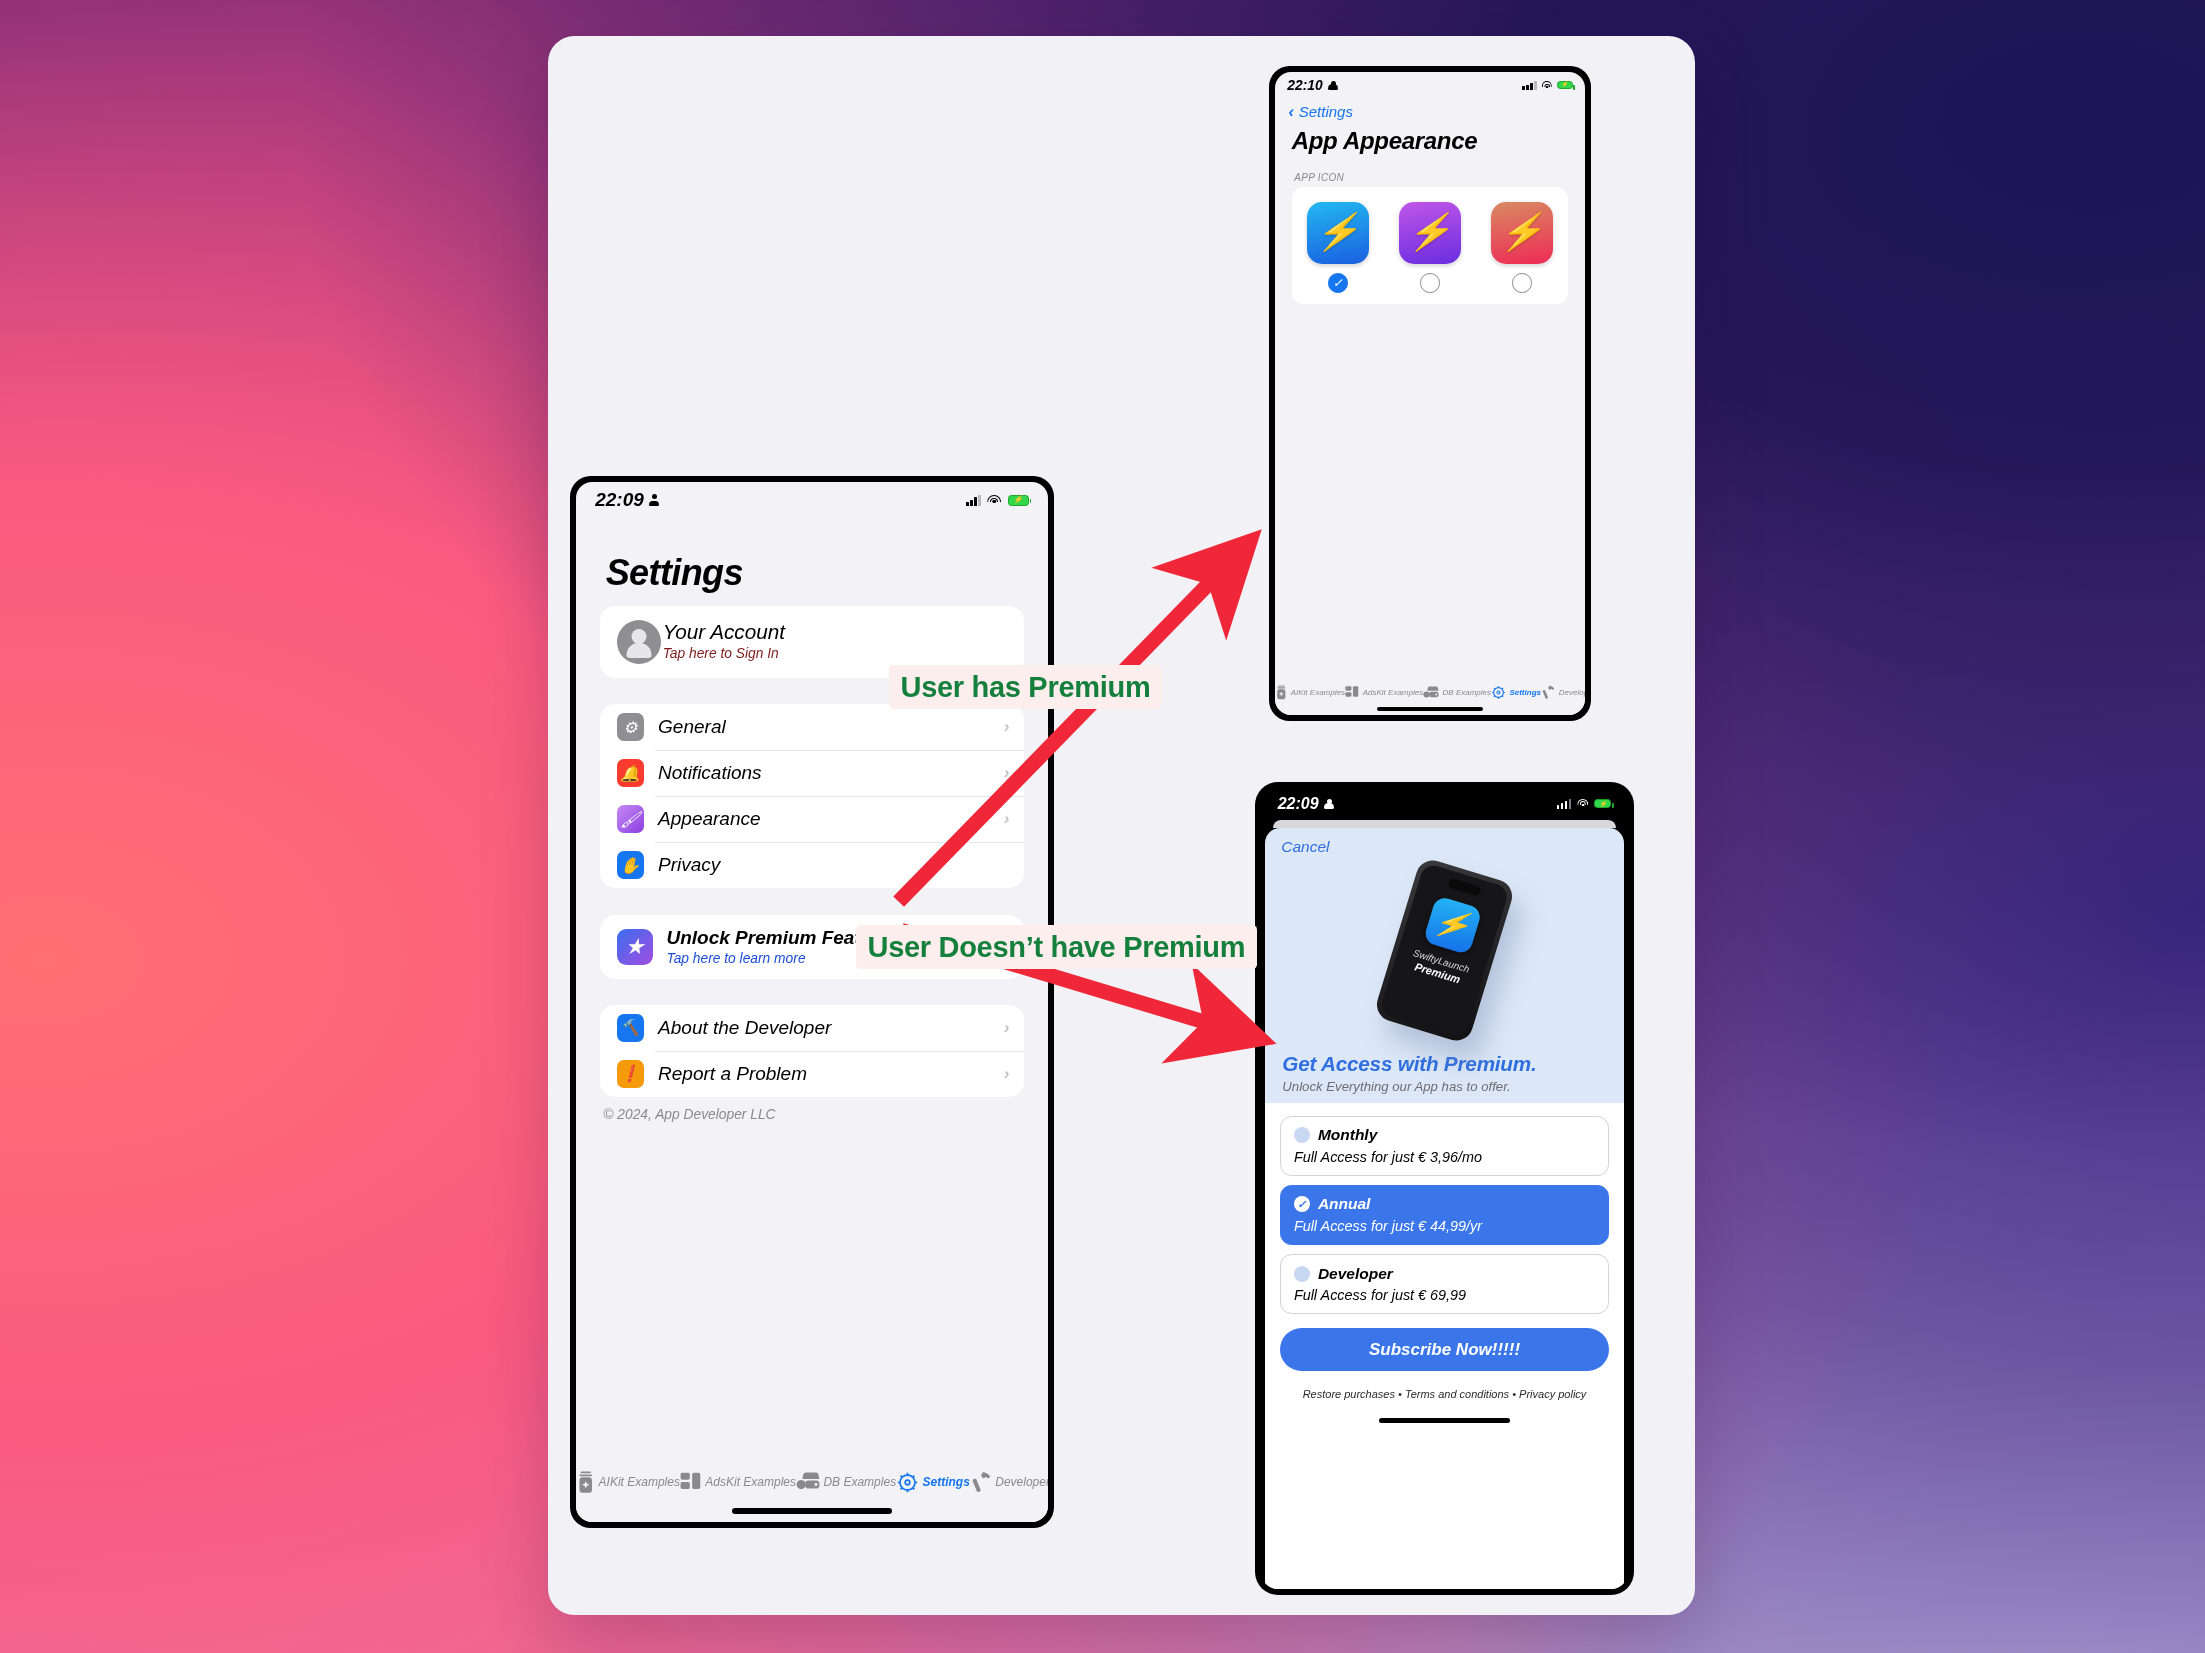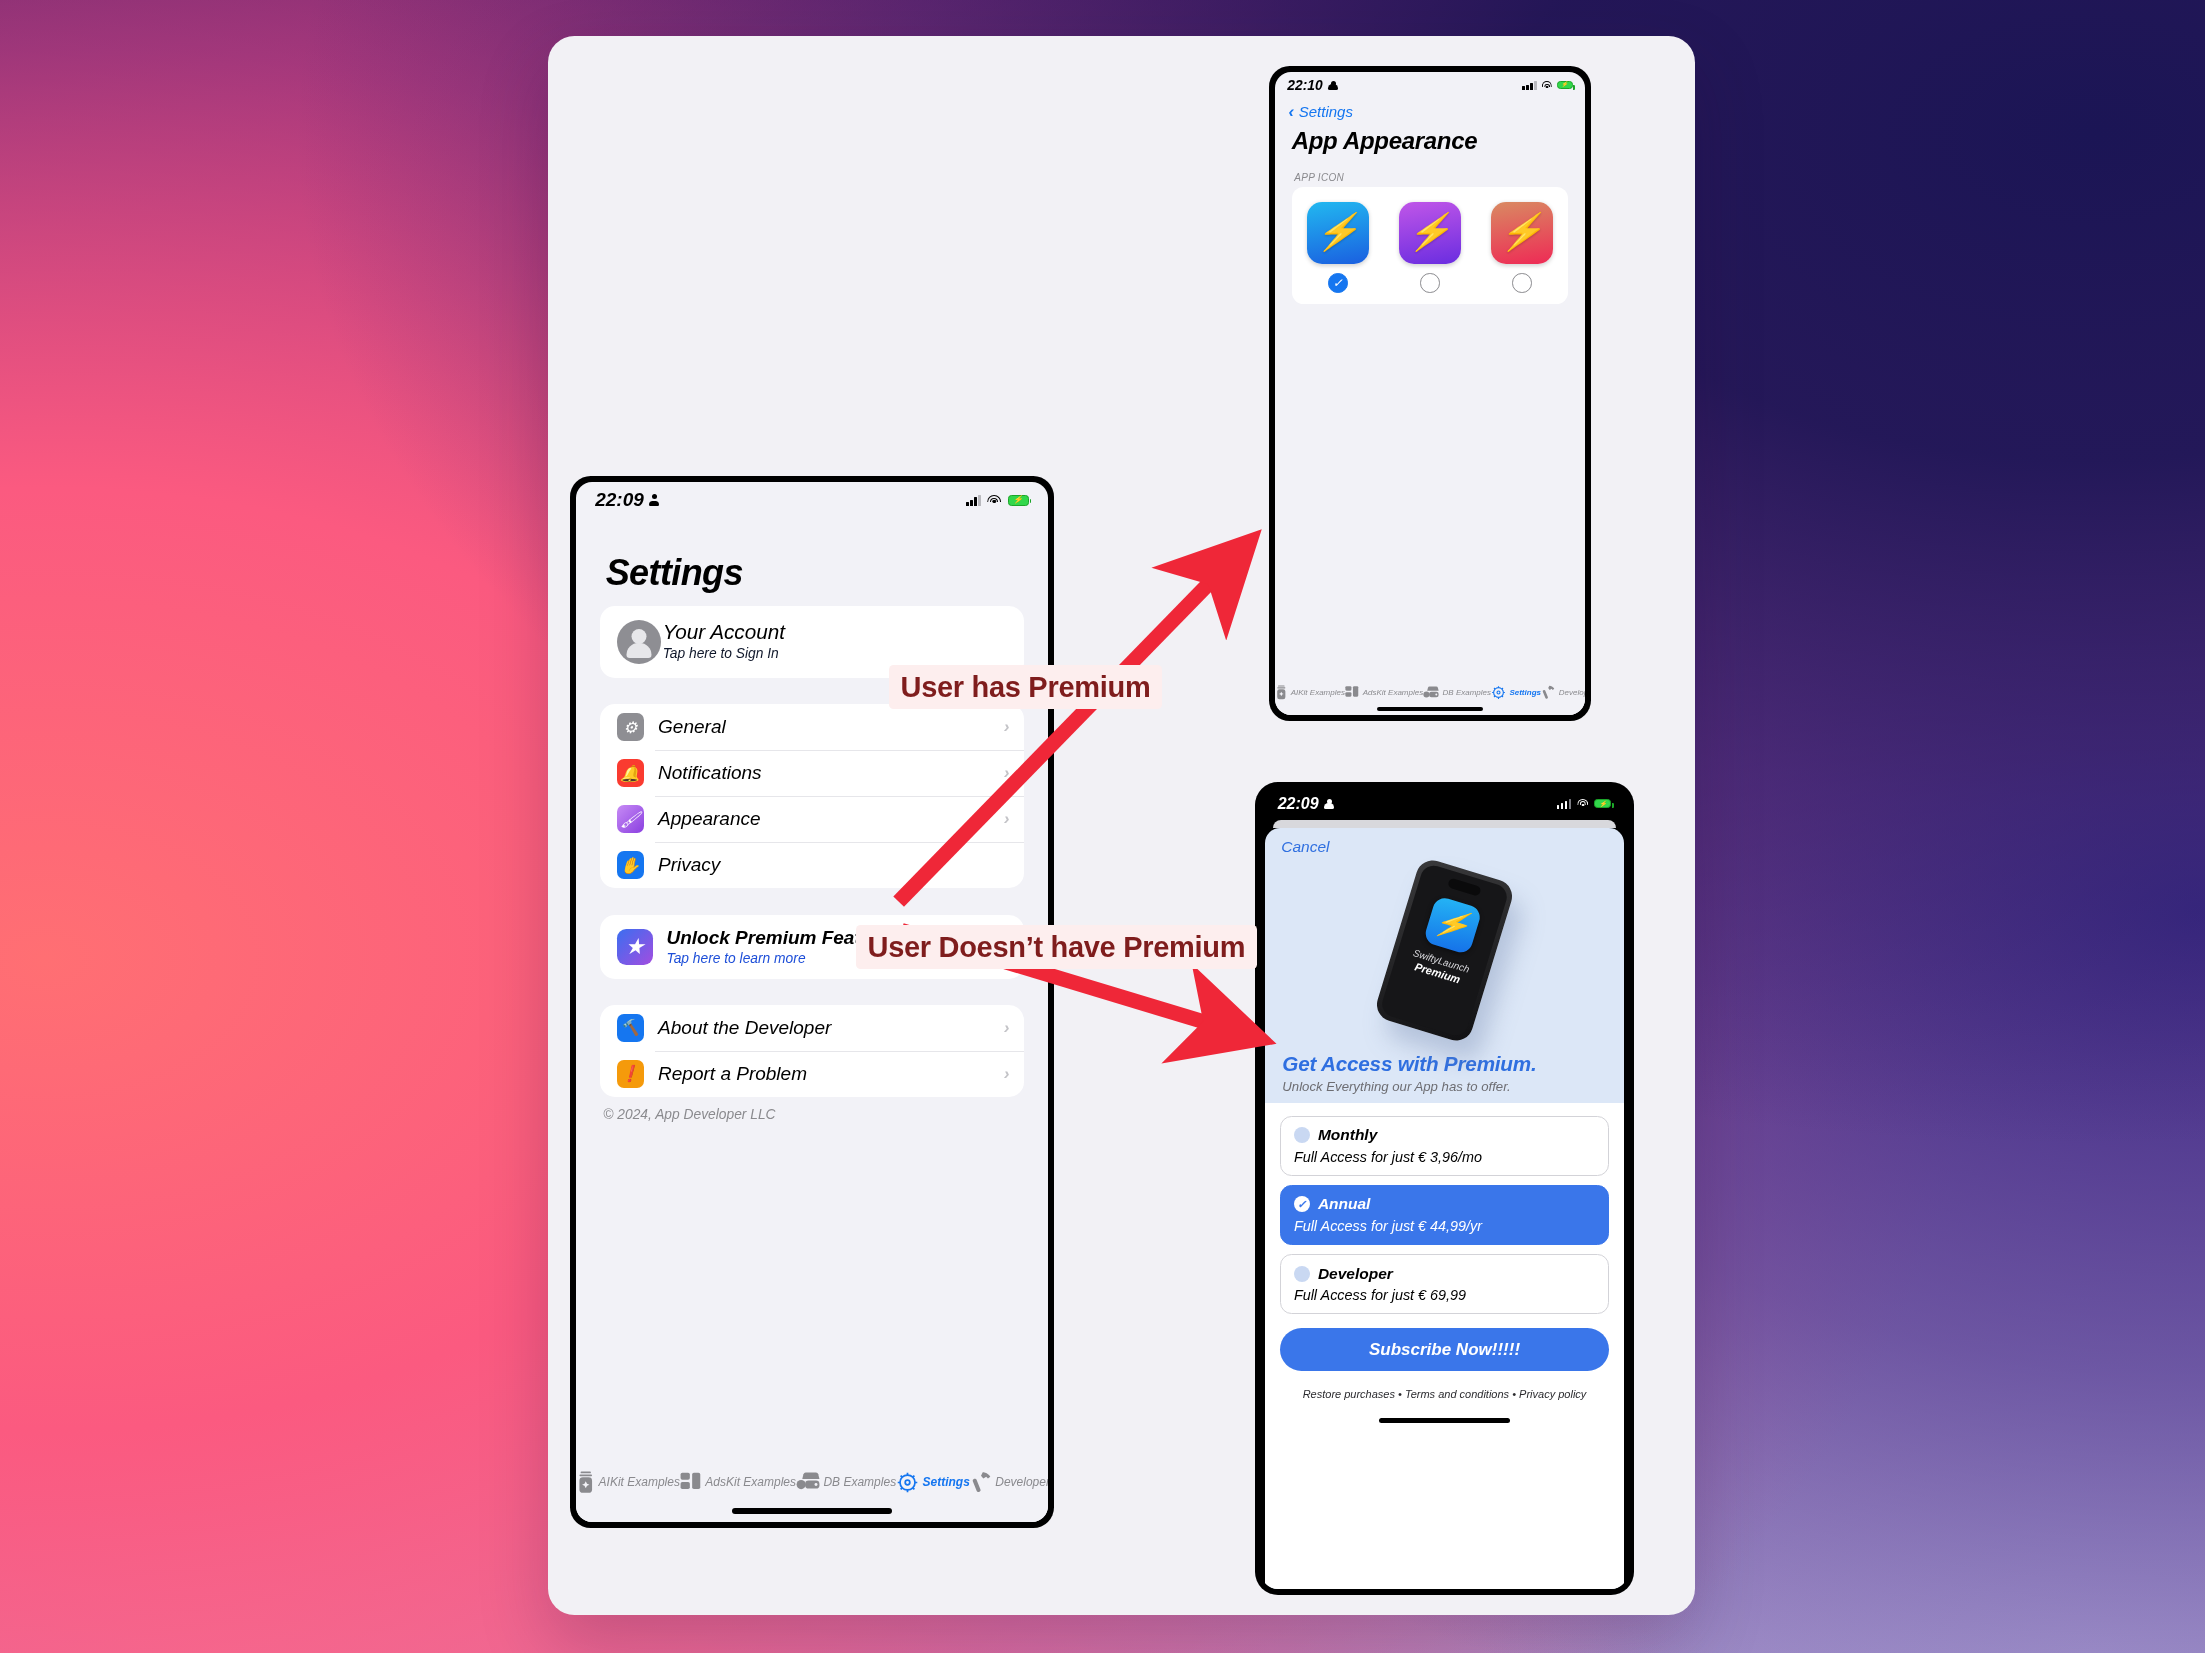--- a/index.html
+++ b/index.html
@@ -52,21 +52,21 @@
   #phone-settings { left:570px; top:476px; width:484px; height:1052px; }
   #phone-settings .screen { background:#f2f2f7; display:flex; flex-direction:column; }
   .s-title { font-size:36px; font-weight:bold; color:#000; margin:33px 0 12.6px 30px; letter-spacing:-0.6px; }
   .group { background:#fff; border-radius:15px; margin:0 24px 0 24px; overflow:hidden; }
   .gap { height:26.4px; }
   .acct-row { display:flex; align-items:flex-start; padding:13.8px 17px; gap:2px; }
   .avatar { width:44px; height:44px; border-radius:50%; background:#8e8e93; position:relative; flex:none; }
   .avatar::before{content:"";position:absolute;left:50%;top:9.2px;transform:translateX(-50%);width:15px;height:15px;border-radius:50%;background:#e7e7ea;}
   .avatar::after{content:"";position:absolute;left:50%;bottom:5.7px;transform:translateX(-50%);width:25px;height:15px;border-radius:12.6px 12.6px 3.4px 3.4px;background:#e7e7ea;}
   .acct-txt .t1 { font-size:20.7px; color:#000; }
-  .acct-txt .t2 { font-size:13.8px; color:#0f172a; margin-top:2.3px; }
+  .acct-txt .t2 { font-size:13.8px; color:#7f1d1d; margin-top:2.3px; }
   .row { display:flex; align-items:center; padding:0 15px 0 17px; height:46px; gap:13.8px; position:relative; }
   .row + .row::before { content:""; position:absolute; left:55px; right:0; top:0; height:1.1px; background:#e6e6ea; }
   .ic { width:27.6px; height:27.6px; border-radius:6.9px; flex:none; display:flex; align-items:center; justify-content:center; color:#fff; font-size:16px; }
   .row-label { font-size:19px; color:#000; flex:1; }
   .chev { color:#c3c3c7; font-size:17px; font-weight:600; }
   .prem-row { display:flex; align-items:center; padding:12.6px 15px 12.6px 17px; gap:13.8px; }
   .prem-ic { width:36px; height:36px; border-radius:9.2px; flex:none; display:flex; align-items:center; justify-content:center;
              background:linear-gradient(135deg,#3b6ef0,#a24de0); color:#fff; font-size:22px; }
   .prem-txt .t1 { font-size:19px; font-weight:bold; color:#000; }
   .prem-txt .t2 { font-size:13.8px; color:#1d4ed8; margin-top:1.7px; }
@@ -127,21 +127,21 @@
   .plan-name { font-size:15.5px; font-weight:bold; color:#000; }
   .plan.sel .plan-name { color:#fff; }
   .plan-sub { font-size:14.4px; color:#000; margin-top:4.6px; }
   .plan.sel .plan-sub { color:#fff; }
   .sub-btn { background:#3a76ea; color:#fff; border-radius:23px; text-align:center; font-size:17px; font-weight:bold;
              padding:11.5px 0; margin-top:4.6px; }
   .legal { text-align:center; font-size:11px; color:#2a2a2e; padding:8px 0 0; }
   .pw-home { width:40%; height:5.7px; background:#000; border-radius:3.4px; margin:8px auto 6.9px; }
 
   
-  .anno { position:absolute; background:#fdeeee; color:#7f1d1d; font-weight:bold; letter-spacing:-0.3px;
+  .anno { position:absolute; background:#fdeeee; color:#15803d; font-weight:bold; letter-spacing:-0.3px;
           border-radius:4.6px; padding:5.7px 11.5px; white-space:nowrap; }
   #anno-has { left:889px; top:665px; font-size:29px; }
   #anno-none { left:856px; top:925px; font-size:29px; }
   .arrowsvg { position:absolute; left:0; top:0; width:2205px; height:1654px; pointer-events:none; }
 </style>
 </head>
 <body>
 
 <div class="stage">
 

